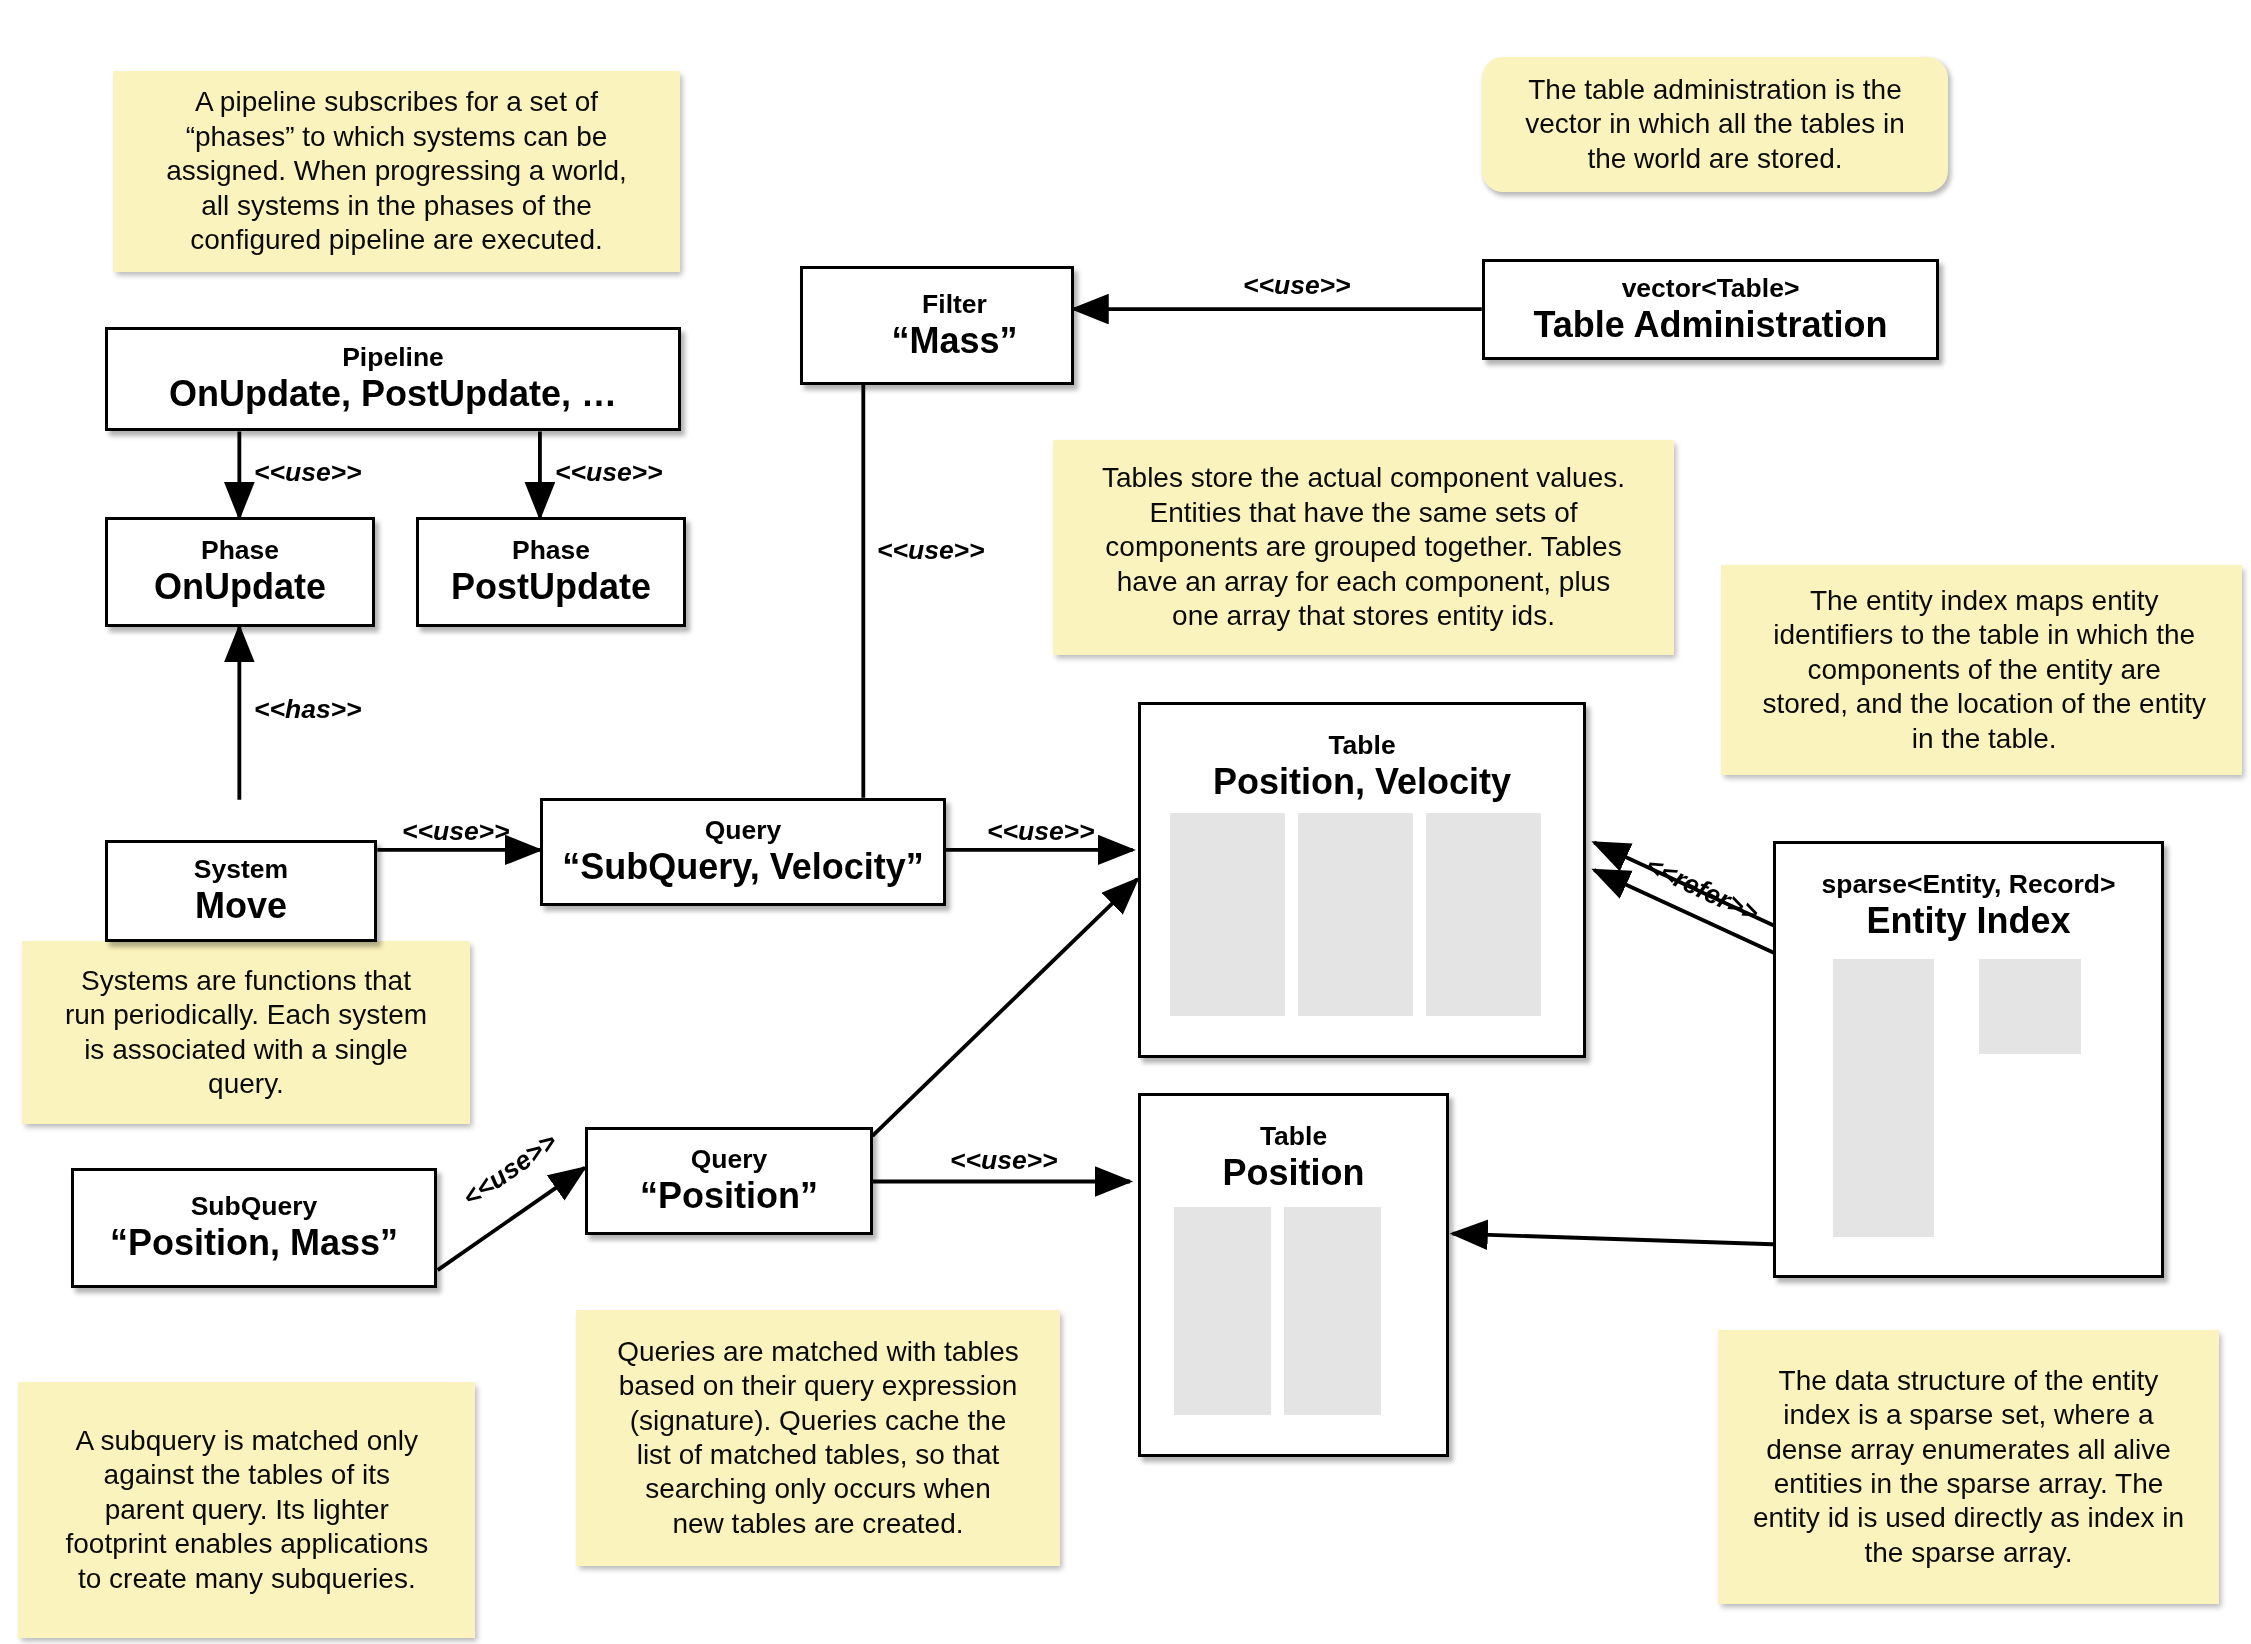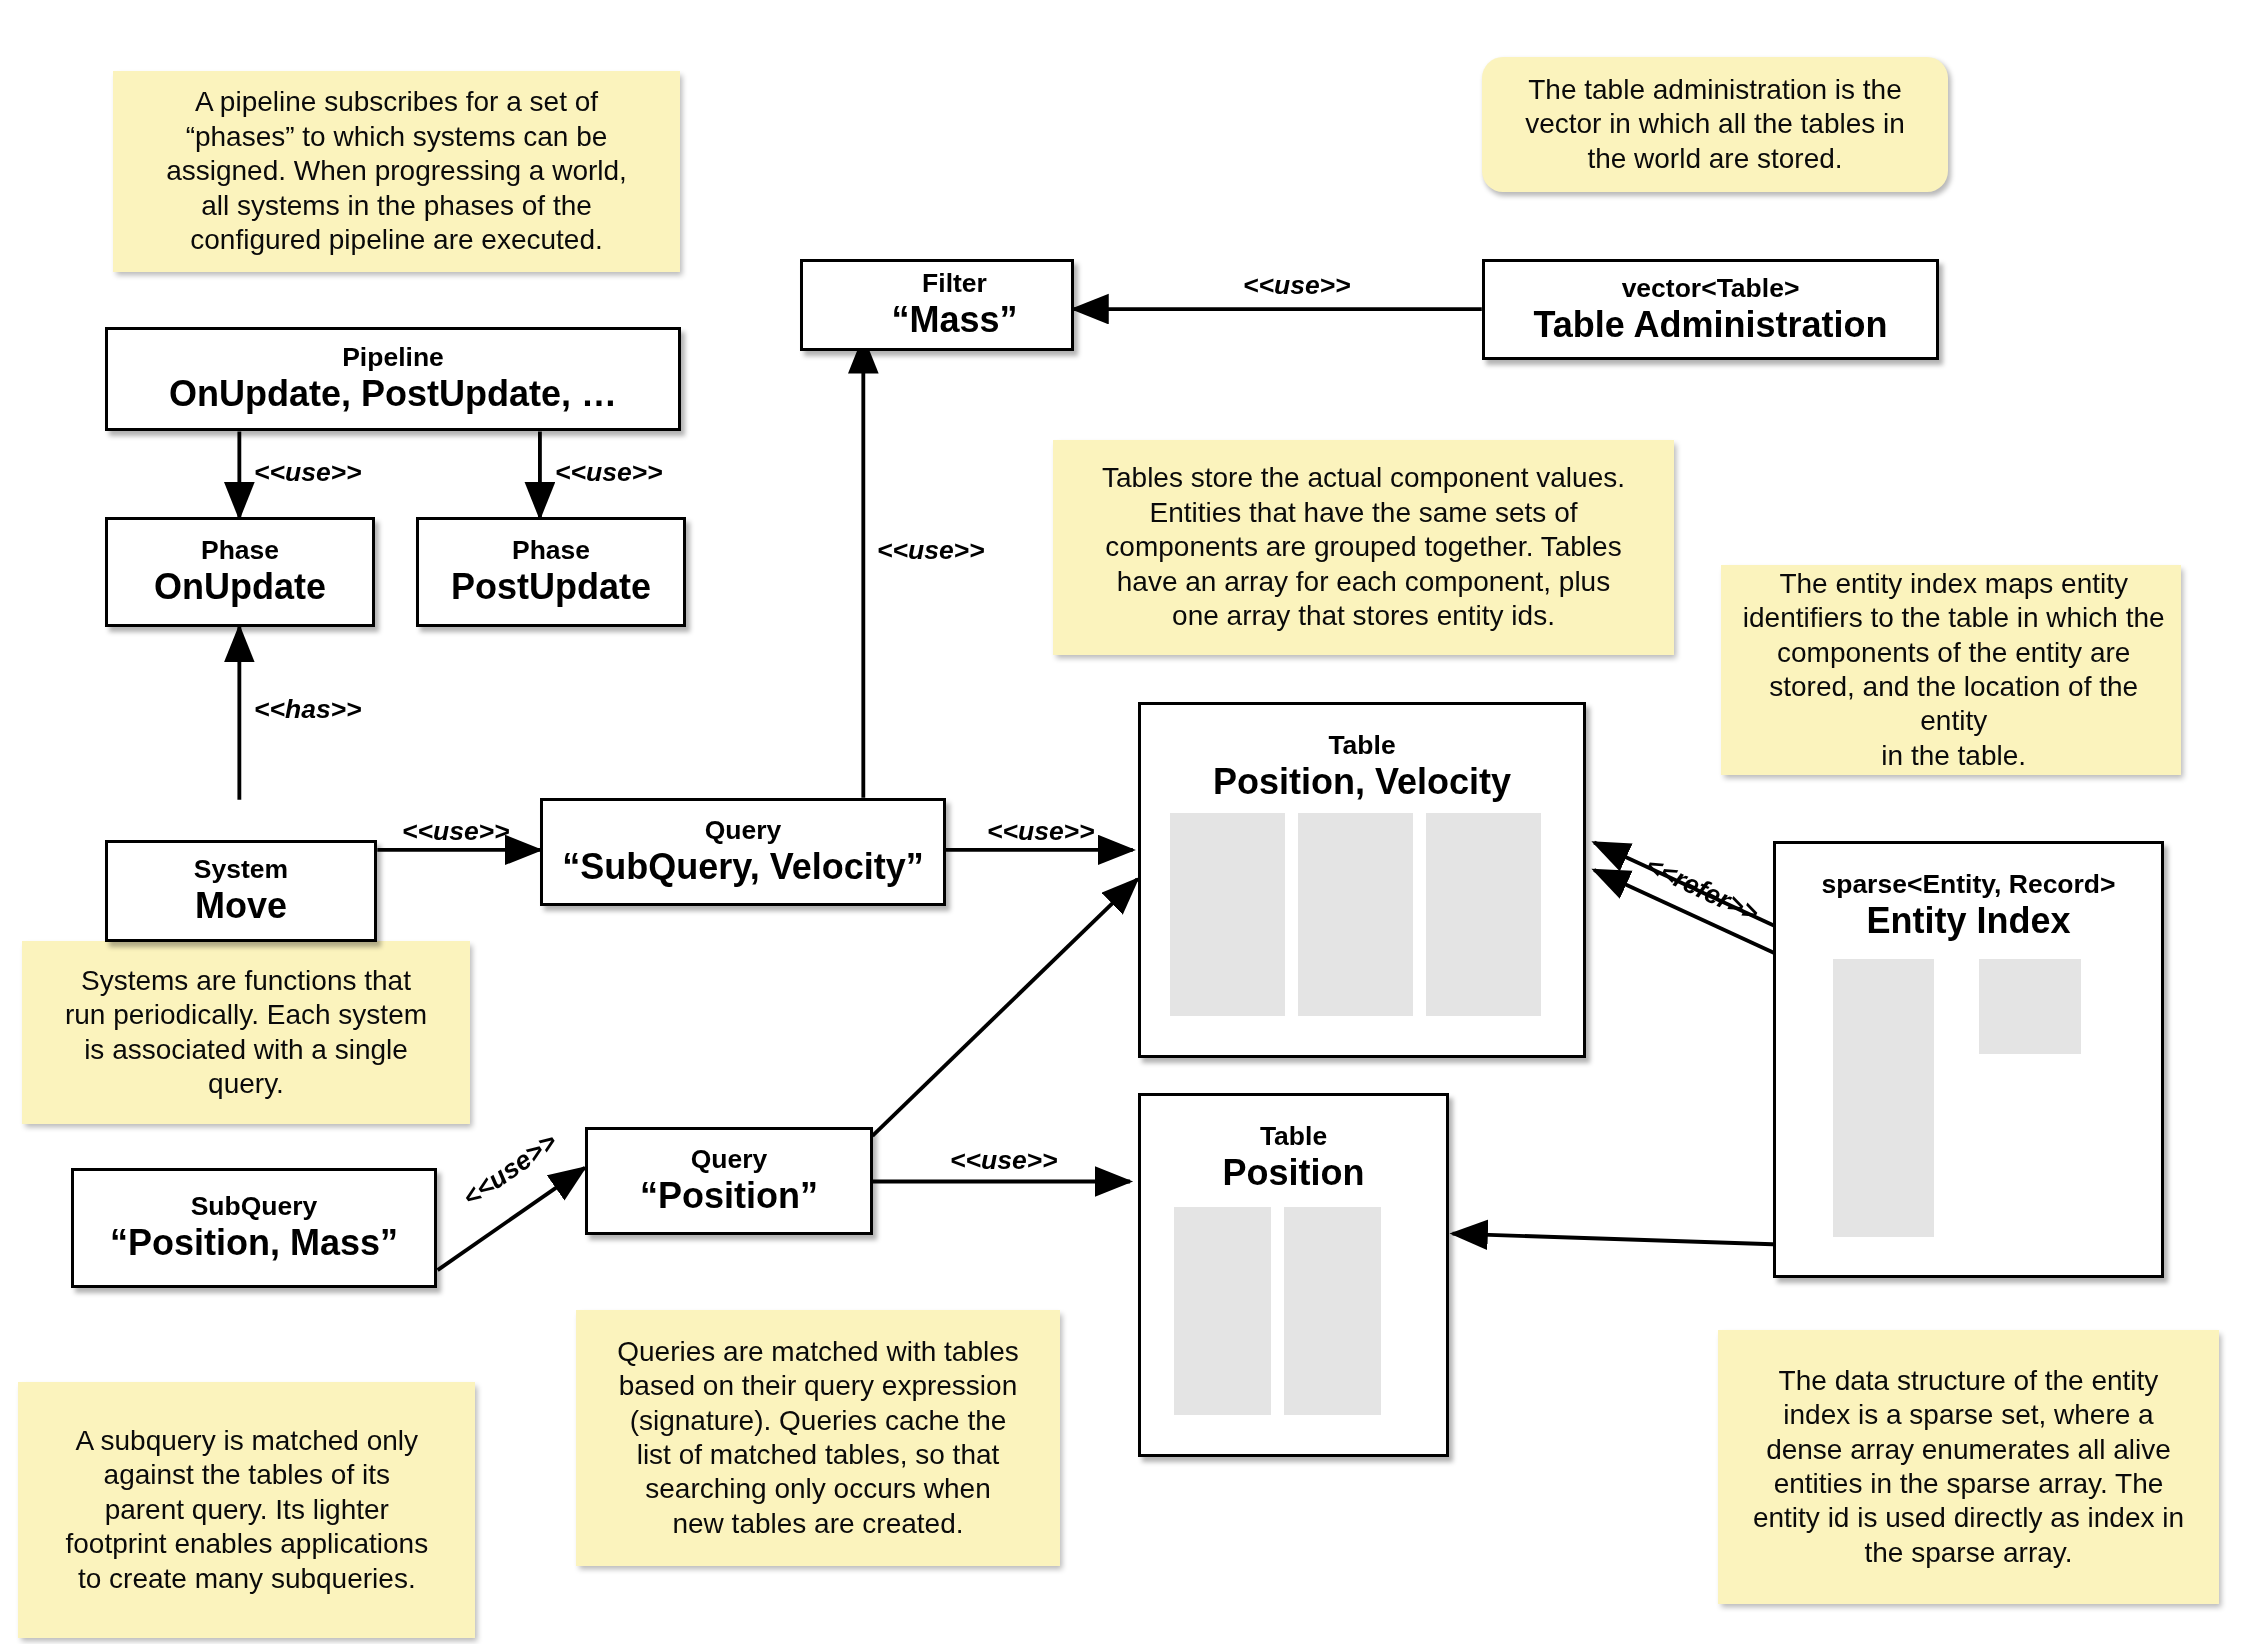--- a/index.html
+++ b/index.html
@@ -112,21 +112,21 @@
   <div class="note" style="left:1482px;top:57px;width:466px;height:135px;border-radius:21px;">The table administration is the
 vector in which all the tables in
 the world are stored.</div>
 
   <div class="note" style="left:1053px;top:440px;width:621px;height:215px;">Tables store the actual component values.
 Entities that have the same sets of
 components are grouped together. Tables
 have an array for each component, plus
 one array that stores entity ids.</div>
 
-  <div class="note" style="left:1721px;top:565px;width:460px;height:210px;padding-left:20px;">The entity index maps entity
+  <div class="note" style="left:1721px;top:565px;width:521px;height:210px;padding-left:20px;">The entity index maps entity
 identifiers to the table in which the
 components of the entity are
 stored, and the location of the entity
 in the table.</div>
 
   <div class="note" style="left:22px;top:941px;width:448px;height:183px;">Systems are functions that
 run periodically. Each system
 is associated with a single
 query.</div>
 
@@ -178,21 +178,21 @@
   <div class="box" style="left:585px;top:1127px;width:288px;height:108px;">
     <div class="stereo">Query</div>
     <div class="name">“Position”</div>
   </div>
 
   <div class="box" style="left:71px;top:1168px;width:366px;height:120px;text-align:right;">
     <div class="stereo">SubQuery</div>
     <div class="name">“Position, Mass”</div>
   </div>
 
-  <div class="box" style="left:800px;top:259px;width:274px;height:92px;padding-left:35px;">
+  <div class="box" style="left:800px;top:266px;width:274px;height:119px;padding-left:35px;">
     <div class="stereo">Filter</div>
     <div class="name">“Mass”</div>
   </div>
 
   <div class="box" style="left:1482px;top:259px;width:457px;height:101px;">
     <div class="stereo">vector&lt;Table&gt;</div>
     <div class="name">Table Administration</div>
   </div>
 
   <div class="box tbl" style="left:1138px;top:702px;width:448px;height:356px;">

